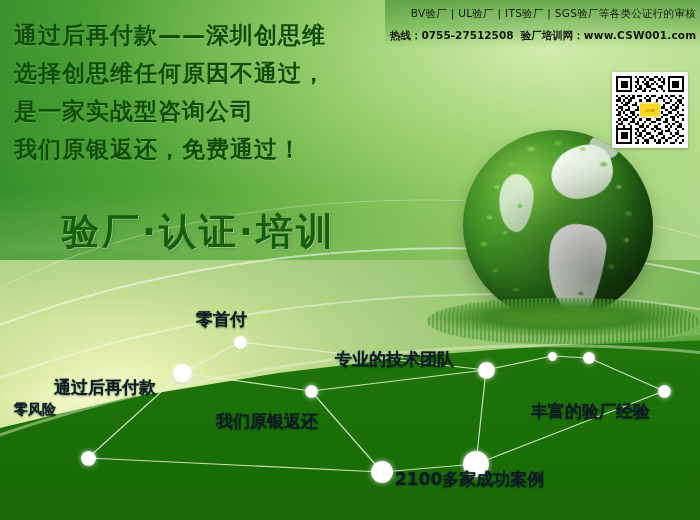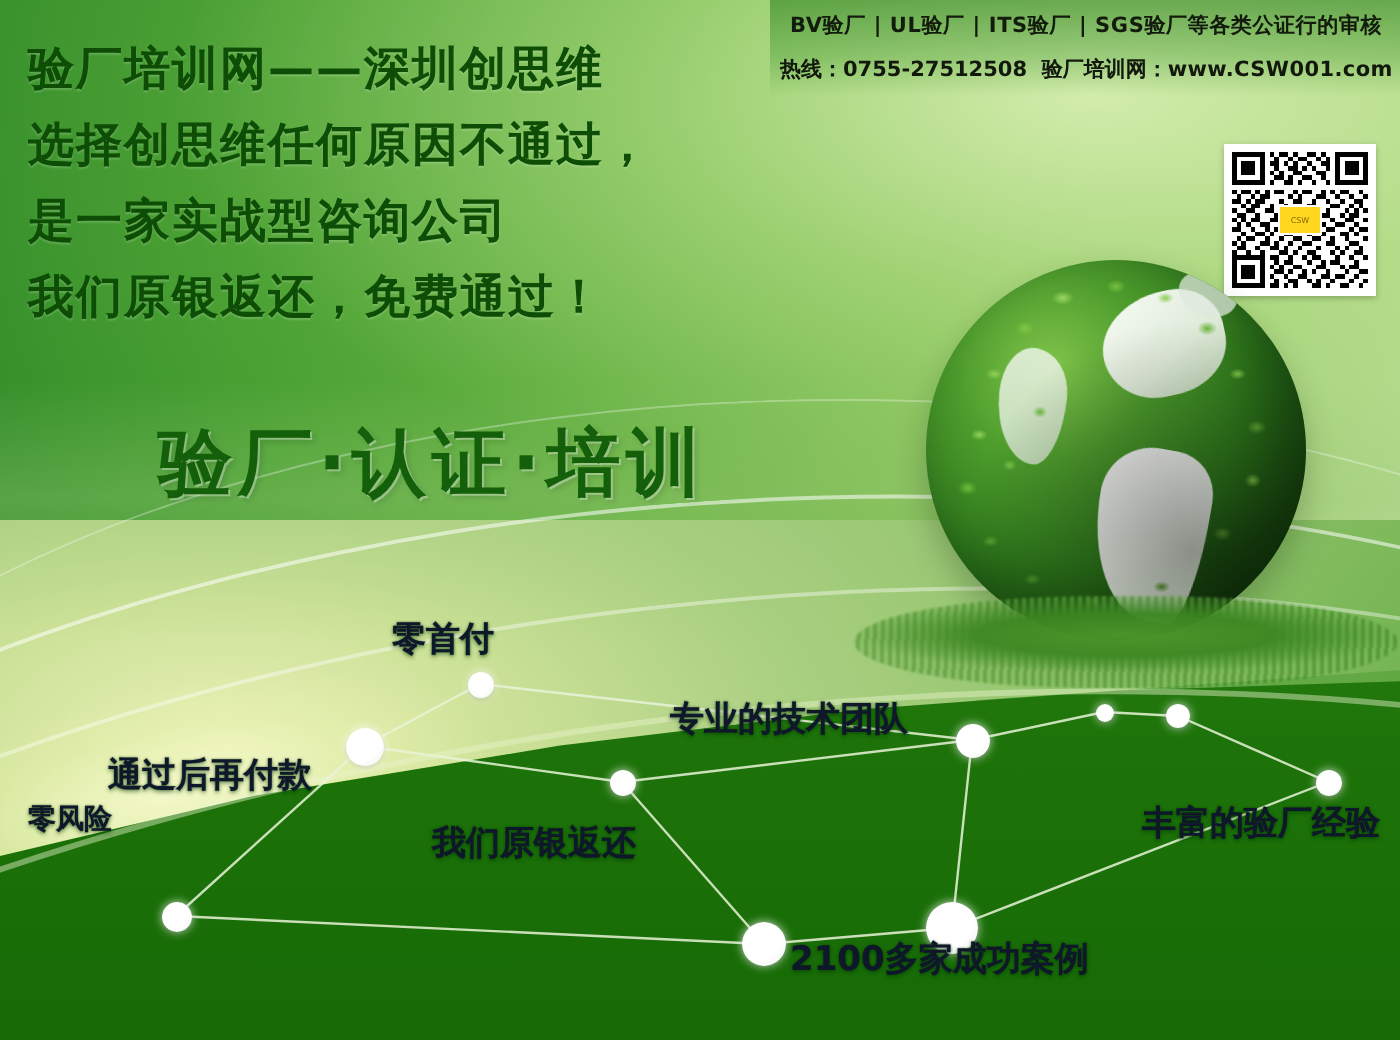--- a/index.html
+++ b/index.html
@@ -52,22 +52,22 @@
     transform:rotate(-12deg);
   }
 
   
   .header-strip{
     position:absolute;left:385px;top:0;width:315px;height:48px;
     background:linear-gradient(180deg,rgba(36,124,24,.55) 0%, rgba(44,138,30,.30) 60%, rgba(60,150,40,0) 100%);
   }
   .hdr-line1{
     position:absolute;left:390px;top:6px;width:306px;
-    font-size:10.5px;font-weight:700;color:#131c0c;letter-spacing:.3px;
-    text-align:center;line-height:14px;white-space:nowrap;
+    font-size:10.5px;font-weight:400;color:#131c0c;letter-spacing:.3px;
+    text-align:right;line-height:14px;white-space:nowrap;
   }
   .hdr-line2{
     position:absolute;left:390px;top:28px;width:306px;
     font-size:10.5px;font-weight:700;color:#12180c;
     text-align:center;line-height:14px;white-space:nowrap;
   }
   .hdr-line2 .url{font-weight:800;letter-spacing:.2px;}
 
   
   .qr-wrap{
@@ -87,21 +87,21 @@
   
   .headline{
     position:absolute;left:14px;top:16px;width:370px;
   }
   .headline .ln{
     font-size:23px;font-weight:700;color:#0d4d05;line-height:38px;
     letter-spacing:1px;white-space:nowrap;
     text-shadow:0 1px 1px rgba(255,255,255,.18);
   }
   .slogan{
-    position:absolute;left:79px;top:207px;
+    position:absolute;left:62px;top:207px;
     font-size:37px;font-weight:800;color:#14600a;letter-spacing:3px;
     white-space:nowrap;
     text-shadow:1px 1px 0 rgba(255,255,255,.35), 2px 2px 3px rgba(0,0,0,.13);
   }
 
   
   .globe-wrap{position:absolute;left:455px;top:130px;width:215px;height:205px;}
   .globe{
     position:absolute;left:8px;top:0;width:190px;height:190px;border-radius:50%;
     background:
@@ -422,21 +422,21 @@
           <rect x="20" y="28" width="1" height="1"></rect>
             <rect x="23" y="28" width="2" height="1"></rect>
           <rect x="27" y="28" width="1" height="1"></rect>
         </g>
       </svg>
       <div class="qr-logo">CSW</div>
     </div>
   </div>
 
   <div class="headline">
-    <div class="ln">验厂培训网——深圳创思维</div>
+    <div class="ln">通过后再付款——深圳创思维</div>
     <div class="ln">选择创思维任何原因不通过，</div>
     <div class="ln">是一家实战型咨询公司</div>
     <div class="ln">我们原银返还，免费通过！</div>
   </div>
 
   <div class="slogan">验厂·认证·培训</div>
 
   <div class="globe-wrap">
     <div class="globe">
       <div class="cont c-af"></div>
@@ -478,17 +478,17 @@
     <div class="node" style="left:547.5px;top:351.5px;width:9px;height:9px;"></div>
     <div class="node" style="left:657.5px;top:384.5px;width:13px;height:13px;"></div>
     <div class="node" style="left:463px;top:451px;width:26px;height:26px;"></div>
     <div class="node" style="left:371px;top:461px;width:22px;height:22px;"></div>
 
     <div class="netlabel" style="left:196px;top:308px;font-size:17px;">零首付</div>
     <div class="netlabel" style="left:54px;top:352px;font-size:17px;margin-top:24px;">通过后再付款</div>
     <div class="netlabel" style="left:14px;top:401px;font-size:14px;">零风险</div>
     <div class="netlabel" style="left:335px;top:348px;font-size:17px;">专业的技术团队</div>
     <div class="netlabel" style="left:216px;top:410px;font-size:17px;">我们原银返还</div>
-    <div class="netlabel" style="left:531px;top:400px;font-size:17px;margin-left:40px;">丰富的验厂经验</div>
+    <div class="netlabel" style="left:531px;top:400px;font-size:17px;">丰富的验厂经验</div>
     <div class="netlabel" style="left:395px;top:468px;font-size:17px;">2100多家成功案例</div>
   </div>
 
 </div>
 
 </body></html>

